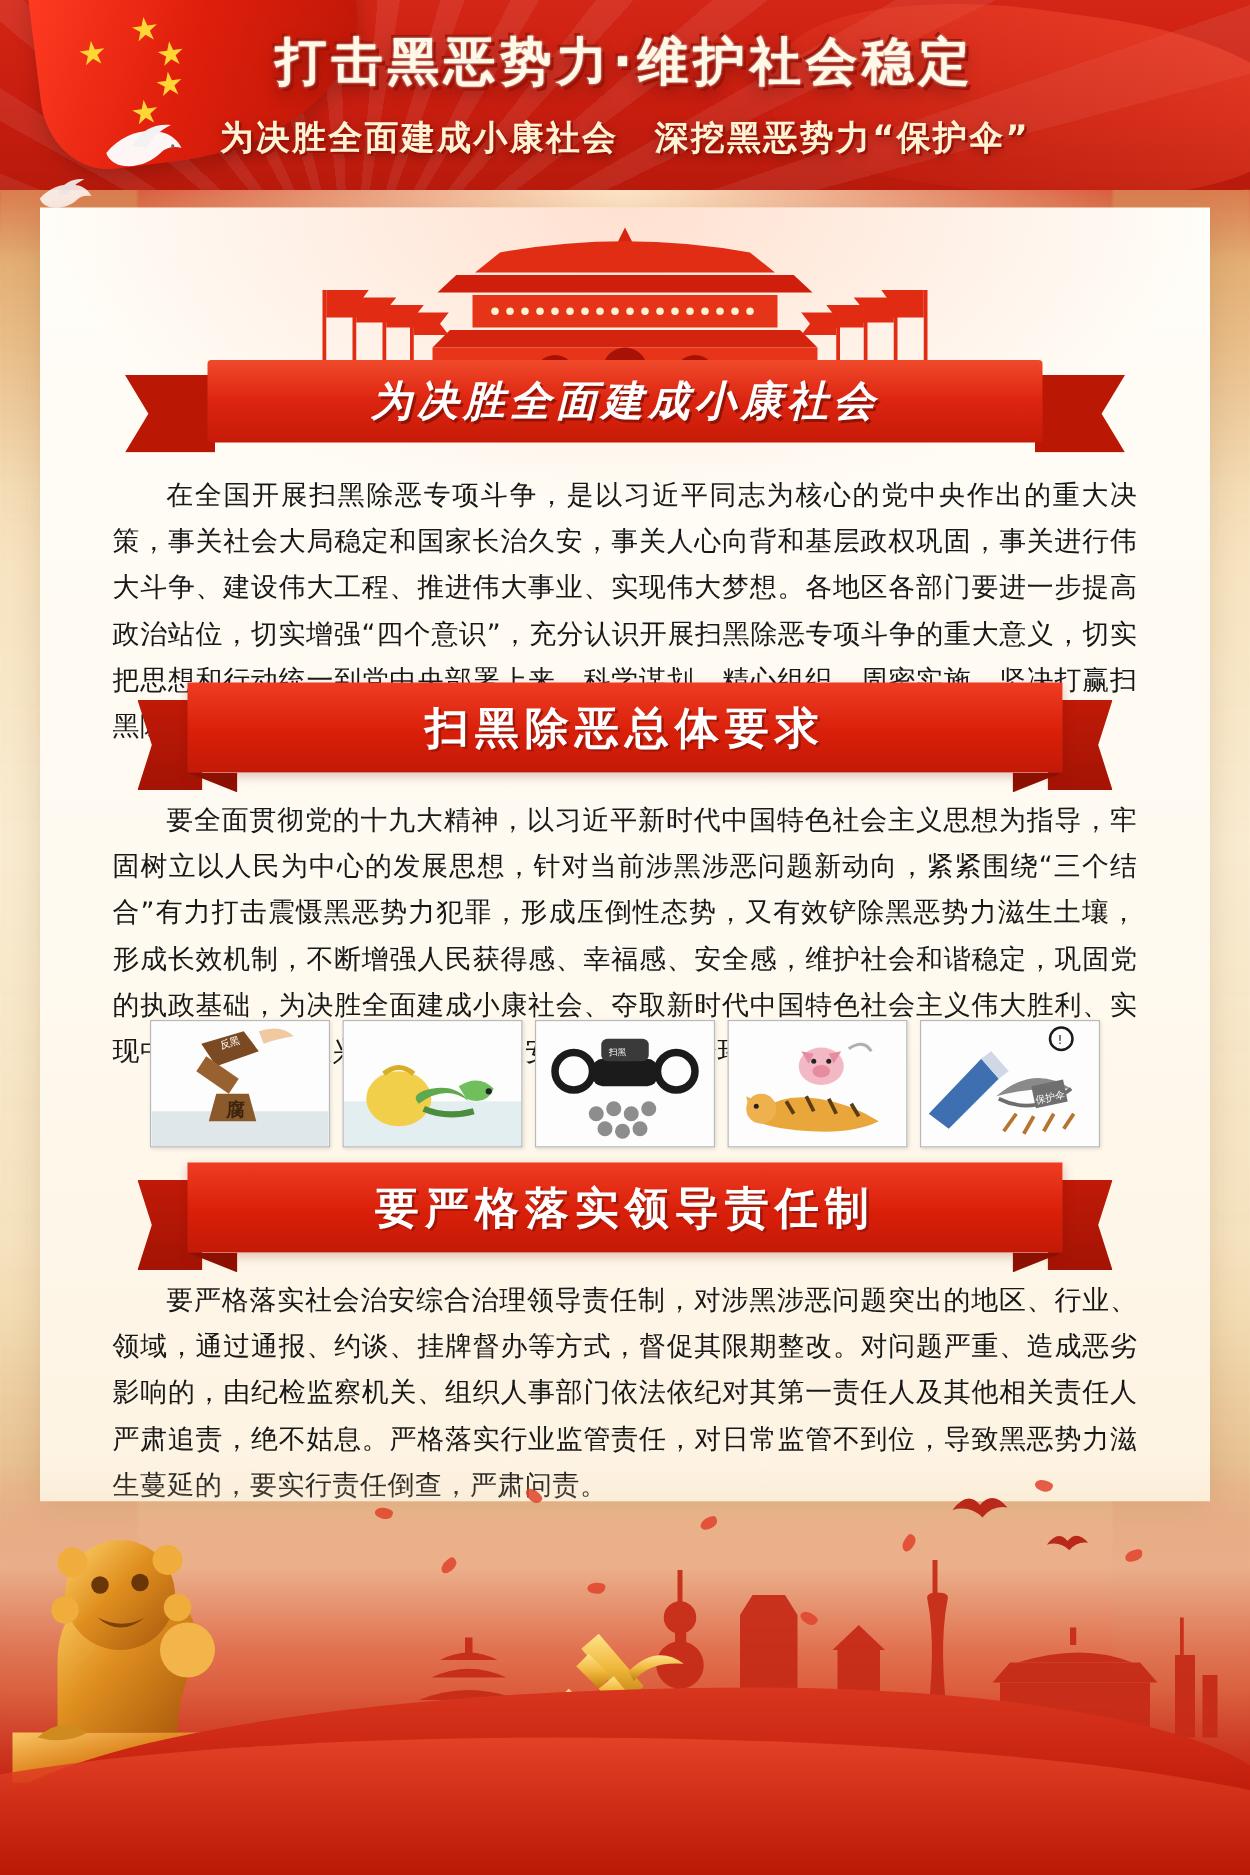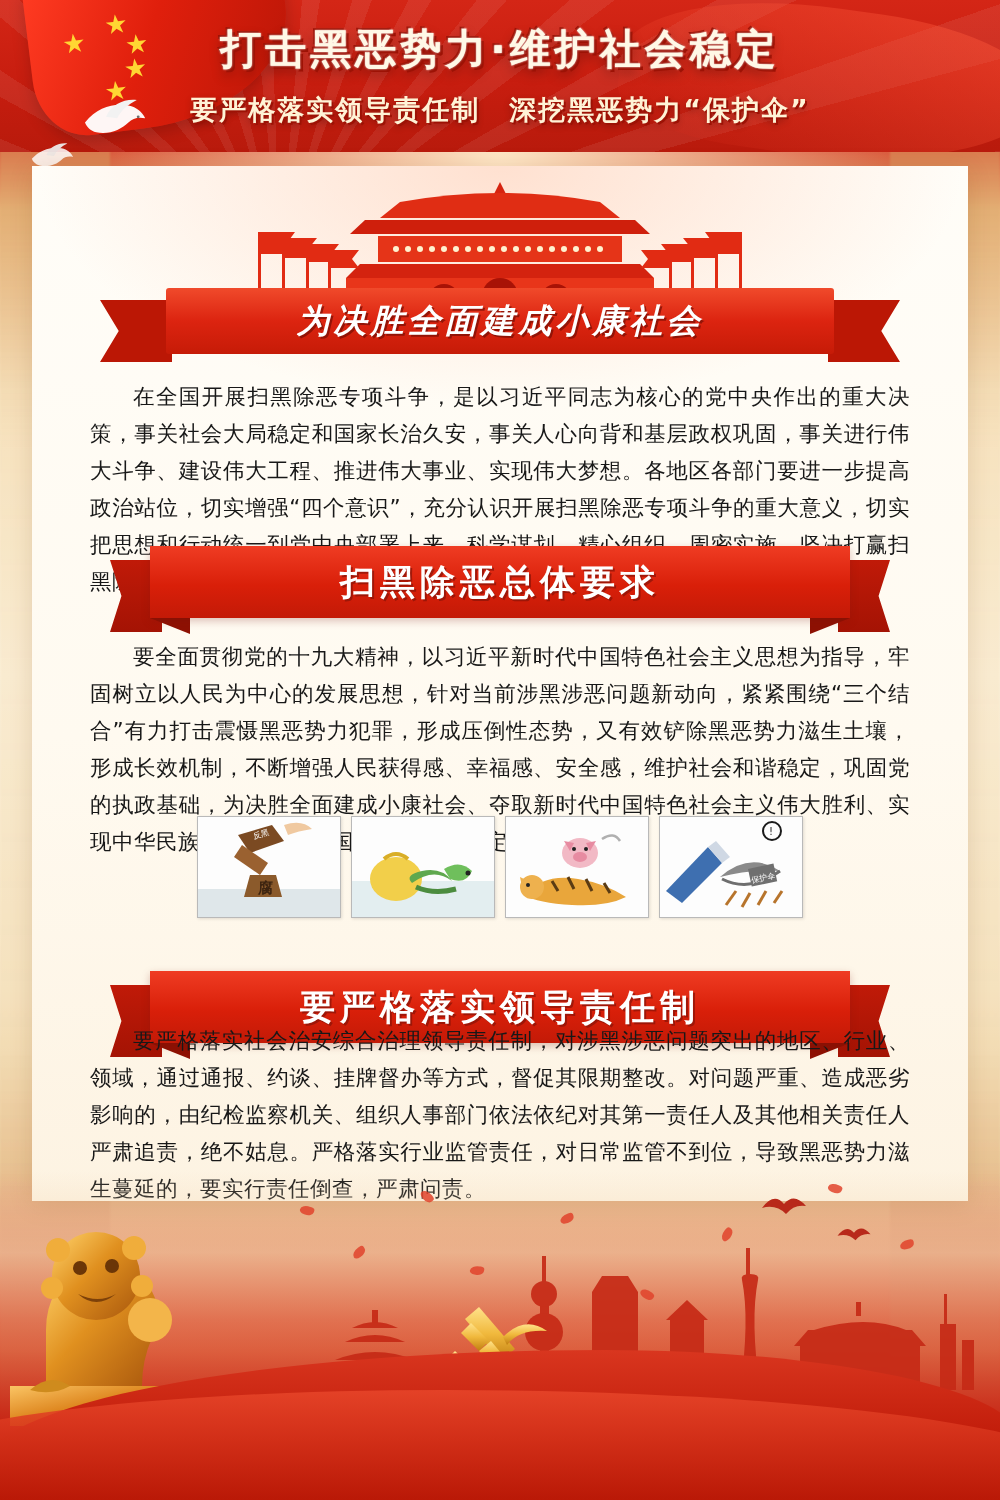--- a/index.html
+++ b/index.html
@@ -201,21 +201,21 @@
     <div class="hdr-wave"></div>
     <div class="hdr-flag">
       <span class="star s1">★</span>
       <span class="star s2">★</span>
       <span class="star s3">★</span>
       <span class="star s4">★</span>
       <span class="star s5">★</span>
     </div>
 
     <div class="title-main">打击黑恶势力·维护社会稳定</div>
-    <div class="title-sub">要严格落实领导责任制　深挖黑恶势力“保护伞”</div>
+    <div class="title-sub">为决胜全面建成小康社会　深挖黑恶势力“保护伞”</div>
   </div>
 
   <svg class="dove" viewBox="0 0 100 80">
     <path d="M10 52 C28 30 52 24 72 28 C84 30 92 38 96 46 C86 44 78 46 72 52 C62 62 44 70 26 66 C18 64 12 58 10 52 Z" fill="#ffffff" opacity=".96"></path>
     <path d="M40 44 C48 26 66 18 84 20 C72 26 62 34 56 46 Z" fill="#f2f2f2"></path>
     <circle cx="86" cy="44" r="2" fill="#6d6d6d"></circle>
   </svg>
   <svg class="dove dove2" viewBox="0 0 100 80">
     <path d="M8 50 C26 30 50 24 70 28 C82 30 90 38 94 46 C84 44 76 46 70 52 C60 62 42 68 24 64 C16 62 10 56 8 50 Z" fill="#ffffff" opacity=".92"></path>
     <path d="M38 42 C46 24 64 16 82 18 C70 24 60 32 54 44 Z" fill="#f0f0f0"></path>
@@ -331,20 +331,39 @@
           <path d="M0 64 h142 v36 H0z" fill="#e3eef0"></path>
           <ellipse cx="44" cy="62" rx="26" ry="22" fill="#f2cf4a"></ellipse>
           <path d="M32 42 q12 -10 24 0" stroke="#d9ae27" stroke-width="4" fill="none"></path>
           <path d="M60 66 q22 -16 40 -2 q-10 -14 -30 -10 q-18 4 -10 12z" fill="#5fa84e"></path>
           <path d="M92 52 q16 -10 28 2 q-6 14 -22 8" fill="#6fbf5c"></path>
           <circle cx="116" cy="56" r="2.5" fill="#222"></circle>
           <path d="M64 70 q18 8 40 2" stroke="#4c8c3f" stroke-width="5" fill="none"></path>
         </svg>
       </div>
 
+      <div class="cell">
+        <svg viewBox="0 0 142 100" width="142" height="100">
+          <rect width="142" height="100" fill="#fdfdfd"></rect>
+          <circle cx="30" cy="40" r="15" fill="none" stroke="#1b1b1b" stroke-width="6"></circle>
+          <circle cx="112" cy="40" r="15" fill="none" stroke="#1b1b1b" stroke-width="6"></circle>
+          <rect x="45" y="30" width="52" height="22" rx="8" fill="#1b1b1b"></rect>
+          <rect x="52" y="14" width="38" height="18" rx="5" fill="#3a3a3a"></rect>
+          <text x="58" y="27" font-size="7" fill="#fff">扫黑</text>
+          <g fill="#8d8d8d">
+            <circle cx="48" cy="74" r="6"></circle>
+              <circle cx="62" cy="70" r="6"></circle>
+              <circle cx="76" cy="74" r="6"></circle>
+            <circle cx="90" cy="70" r="6"></circle>
+              <circle cx="55" cy="86" r="6"></circle>
+              <circle cx="83" cy="86" r="6"></circle>
+            <circle cx="69" cy="88" r="6"></circle>
+          </g>
+        </svg>
+      </div>
 
 
       <div class="cell">
         <svg viewBox="0 0 142 100" width="142" height="100">
           <rect width="142" height="100" fill="#fdfdfd"></rect>
           <path d="M18 78 q20 -22 54 -16 q26 4 48 18 q-20 10 -54 8 q-34 -2 -48 -10z" fill="#e9a63b"></path>
           <g stroke="#5a3b14" stroke-width="3" fill="none">
             <path d="M46 64 l6 10"></path>
               <path d="M62 60 l6 12"></path>
               <path d="M80 62 l6 12"></path>
@@ -377,21 +396,21 @@
           <g stroke="#b7742c" stroke-width="3">
             <path d="M66 88 l10 -14"></path>
               <path d="M82 90 l8 -14"></path>
               <path d="M98 88 l8 -14"></path>
               <path d="M114 86 l8 -12"></path>
           </g>
         </svg>
       </div>
     </div>
 
-    <div style="position:absolute;left:0;right:0;top:764px;margin-top:41px;">
+    <div style="position:absolute;left:0;right:0;top:764px;">
       <div class="ribbon">
         <div class="tail l"></div>
         <div class="tail r"></div>
         <div class="fold l"></div>
         <div class="fold r"></div>
         <div class="body">
           <span>要严格落实领导责任制</span>
         </div>
       </div>
     </div>

